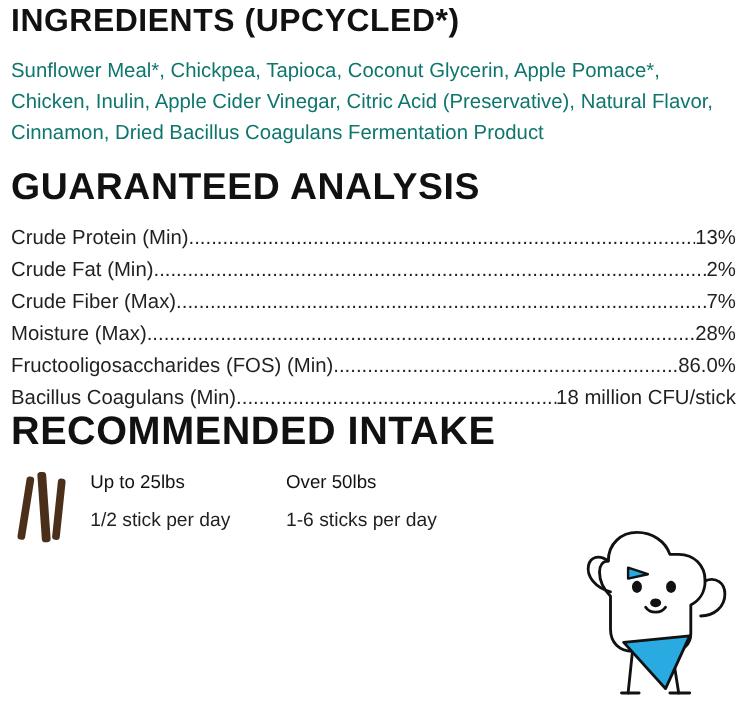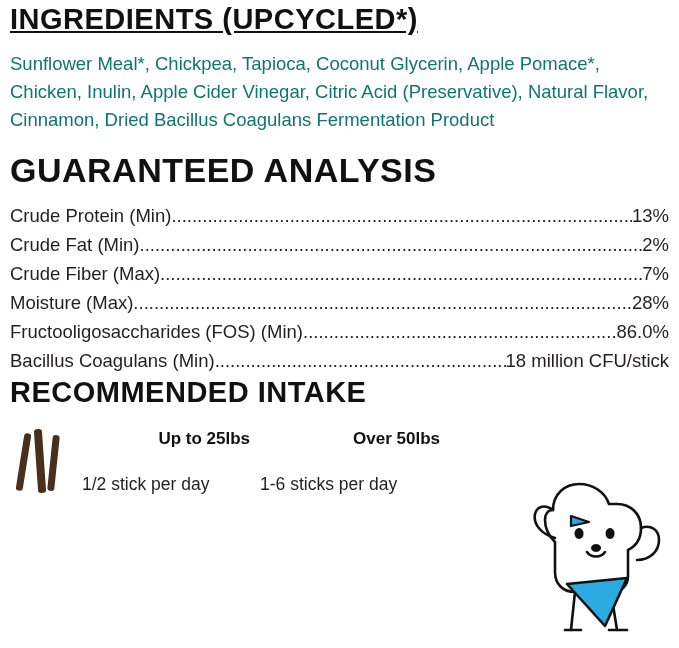--- a/index.html
+++ b/index.html
@@ -27,21 +27,20 @@
     font-weight: 700;
     letter-spacing: 0.5px;
     color: #111111;
     margin: 0;
   }
   
   .ingredients-title {
     font-size: 29px;
     line-height: 34px;
     padding-top: 2px;
-    text-decoration: underline;
   }
   .ingredients-body {
     font-size: 18.5px;
     line-height: 28px;
     color: #0f766e;
     margin-top: 14px;
     max-width: 648px;
   }
   
   .ga-title {
@@ -69,21 +68,21 @@
     white-space: nowrap;
     margin: 0 0px;
     color: #231f20;
     letter-spacing: 0px;
   }
   .ga-value {
     flex: 0 0 auto;
   }
   
   .ri-title {
-    font-size: 29px;
+    font-size: 36px;
     line-height: 34px;
     margin-top: 58px;
   }
   .intake-area {
     display: flex;
     align-items: flex-start;
     margin-top: 18px;
   }
   .sticks {
     width: 72px;
@@ -117,30 +116,29 @@
     gap: 0px;
   }
   .intake-col {
     padding-right: 10px;
   }
   .intake-col.c1 { width: 168px; }
   .intake-col.c2 { width: 145px; }
   .intake-col.c3 { width: 180px; }
   .intake-weight {
     font-size: 17px;
-    font-weight: 700;
+    font-weight: 400;
     line-height: 24px;
     color: #111111;
-    text-align: right;
   }
   .intake-dose {
     font-size: 17.5px;
     line-height: 26px;
     color: #231f20;
-    margin-top: 20px;
+    margin-top: 8px;
   }
   .dog {
     position: absolute;
     right: 6px;
     bottom: 8px;
     width: 164px;
     height: 160px;
   }
 </style>
 </head>

